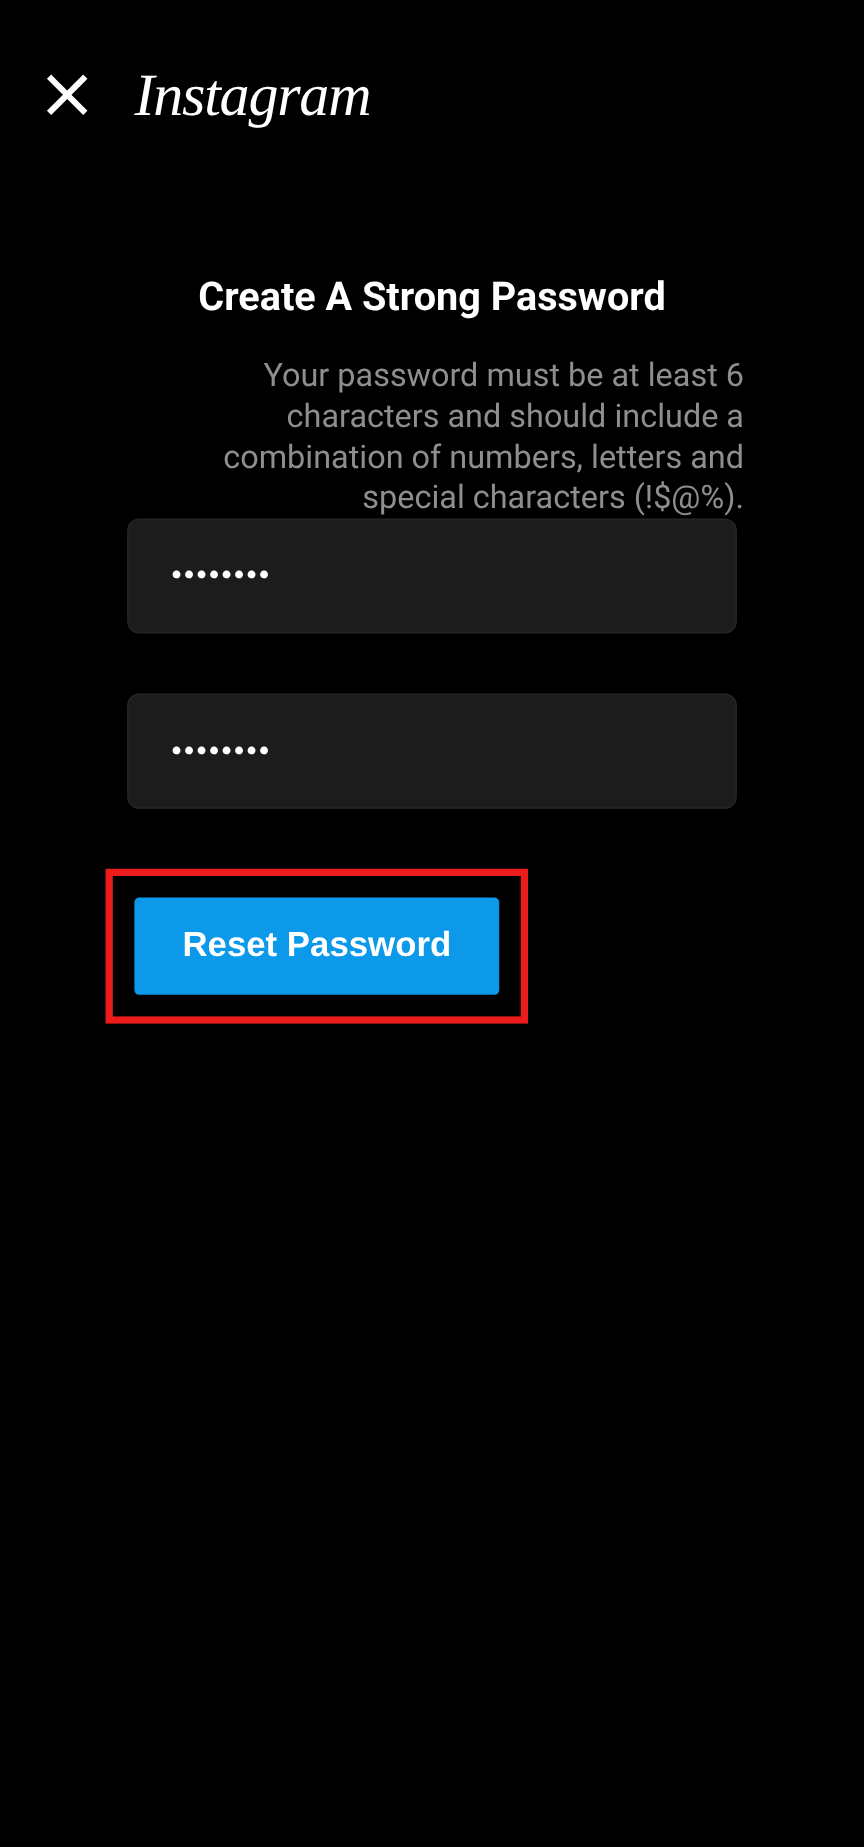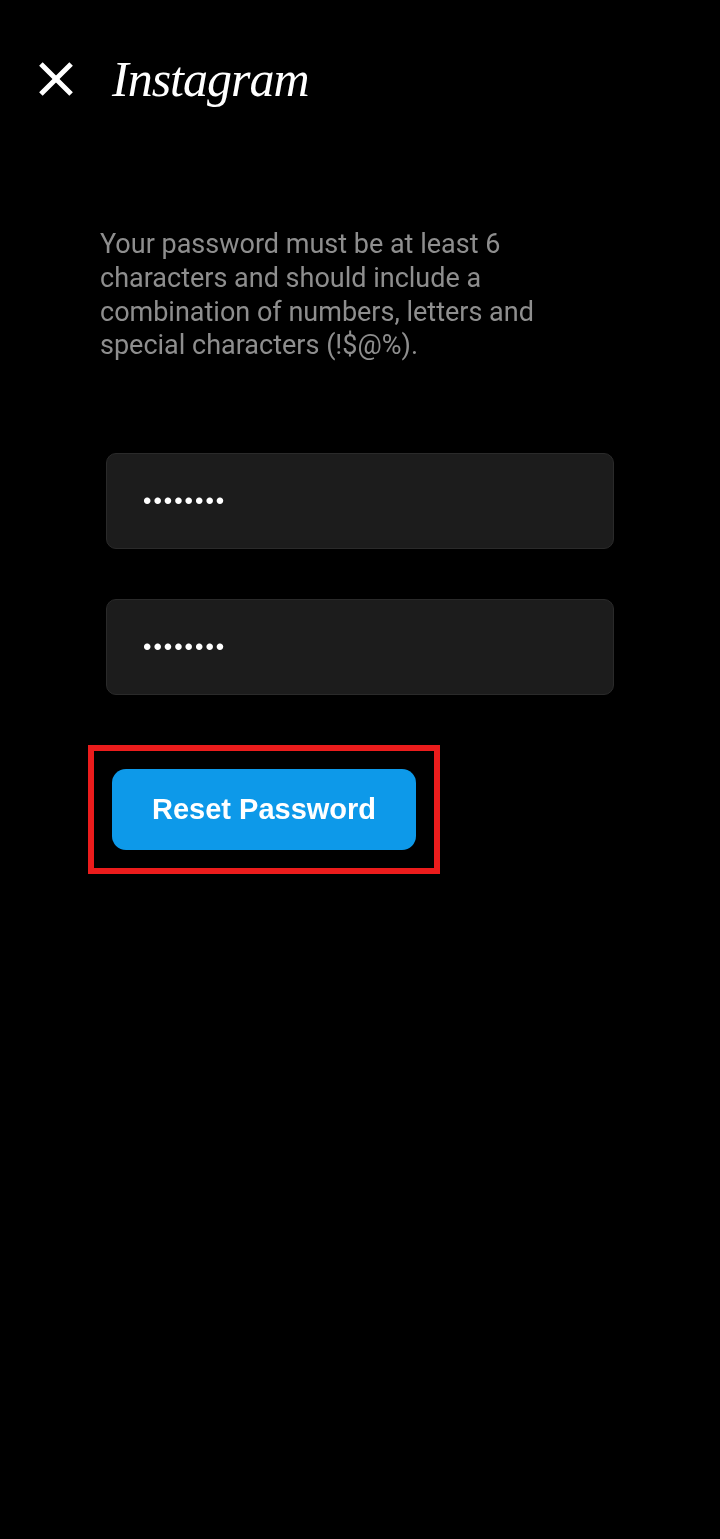--- a/index.html
+++ b/index.html
@@ -46,25 +46,24 @@
       padding: 90px 70px 0 70px;
     }
     .title {
       text-align: center;
       font-size: 33px;
       font-weight: 700;
       color: #fff;
       margin-bottom: 30px;
     }
     .subtitle {
-      text-align: left;
+      text-align: right;
       font-size: 27px;
       color: #8e8e8e;
       line-height: 1.25;
-      margin-bottom: 90px;
       padding: 0 30px;
     }
     .form {
       padding: 0 36px;
     }
     .input-field {
       width: 100%;
       height: 96px;
       background: #1c1c1c;
       border: 1px solid #2a2a2a;
@@ -84,39 +83,40 @@
       padding: 18px;
       display: inline-block;
       margin-left: -18px;
     }
     .reset-button {
       background: #0d99e9;
       color: #fff;
       font-size: 29px;
       font-weight: 600;
       border: none;
-      border-radius: 14px;
+      border-radius: 4px;
       padding: 24px 40px;
       cursor: pointer;
     }
   </style>
 </head>
 <body>
 
 <div class="header">
   <div class="close-icon">
     <svg viewBox="0 0 24 24" fill="none" stroke="#fff" stroke-width="3" stroke-linecap="square">
       <line x1="4" y1="4" x2="20" y2="20"></line>
       <line x1="20" y1="4" x2="4" y2="20"></line>
     </svg>
   </div>
   <div class="logo">Instagram</div>
 </div>
 
 <div class="content">
+  <h1 class="title">Create A Strong Password</h1>
   <p class="subtitle">Your password must be at least 6 characters and should include a combination of numbers, letters and special characters (!$@%).</p>
 
   <div class="form">
     <input type="password" class="input-field" value="••••••••" style="">
     <input type="password" class="input-field" value="••••••••" style="">
     <div class="highlight-box">
       <button class="reset-button">Reset Password</button>
     </div>
   </div>
 </div>

